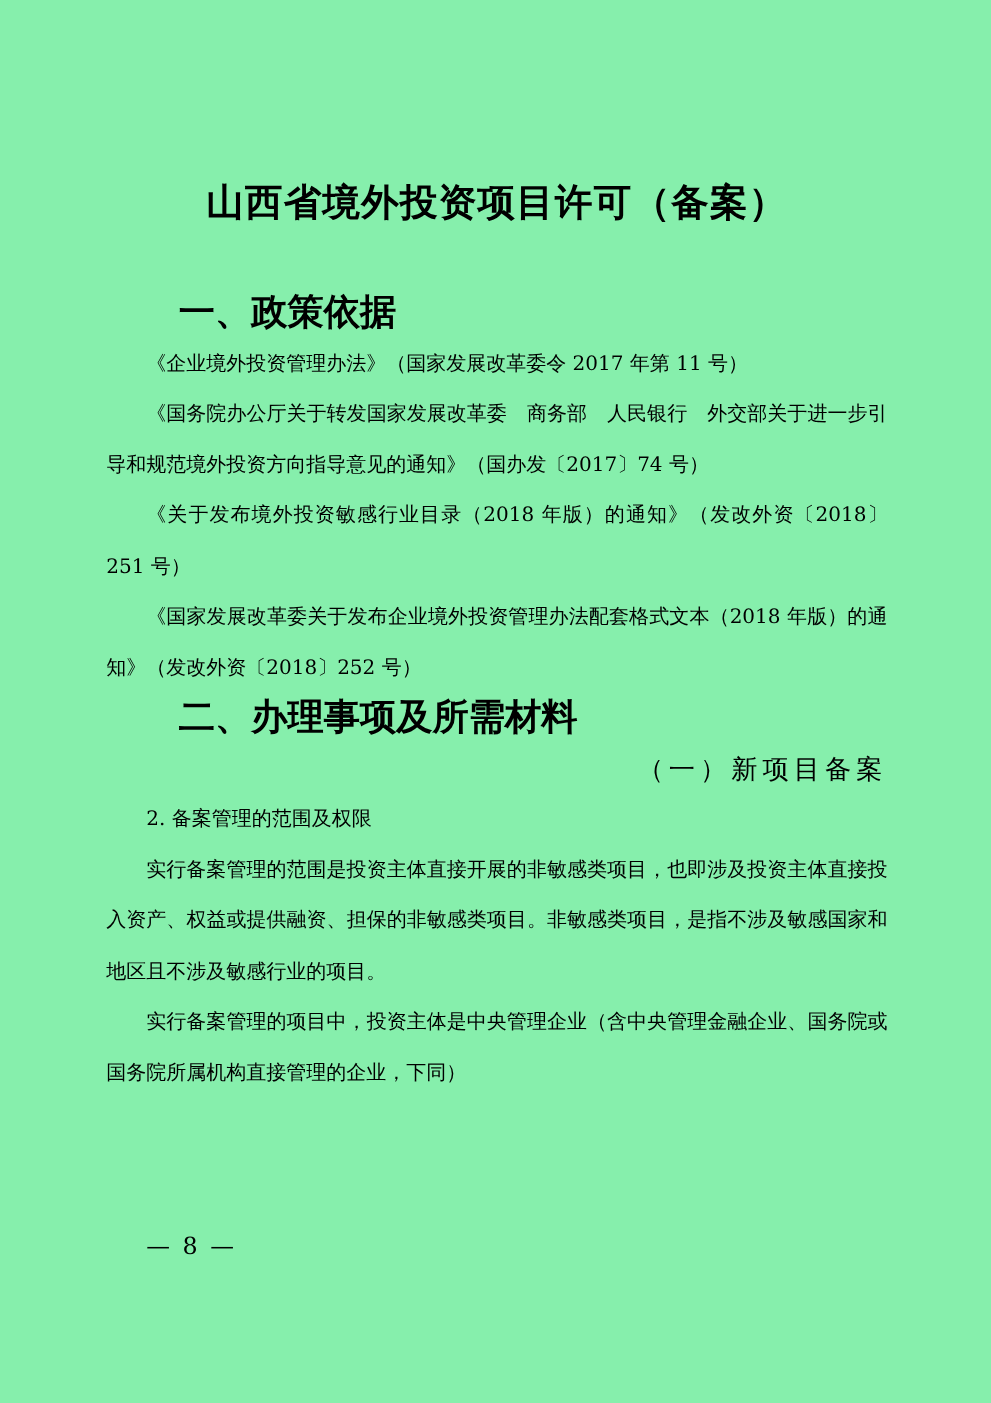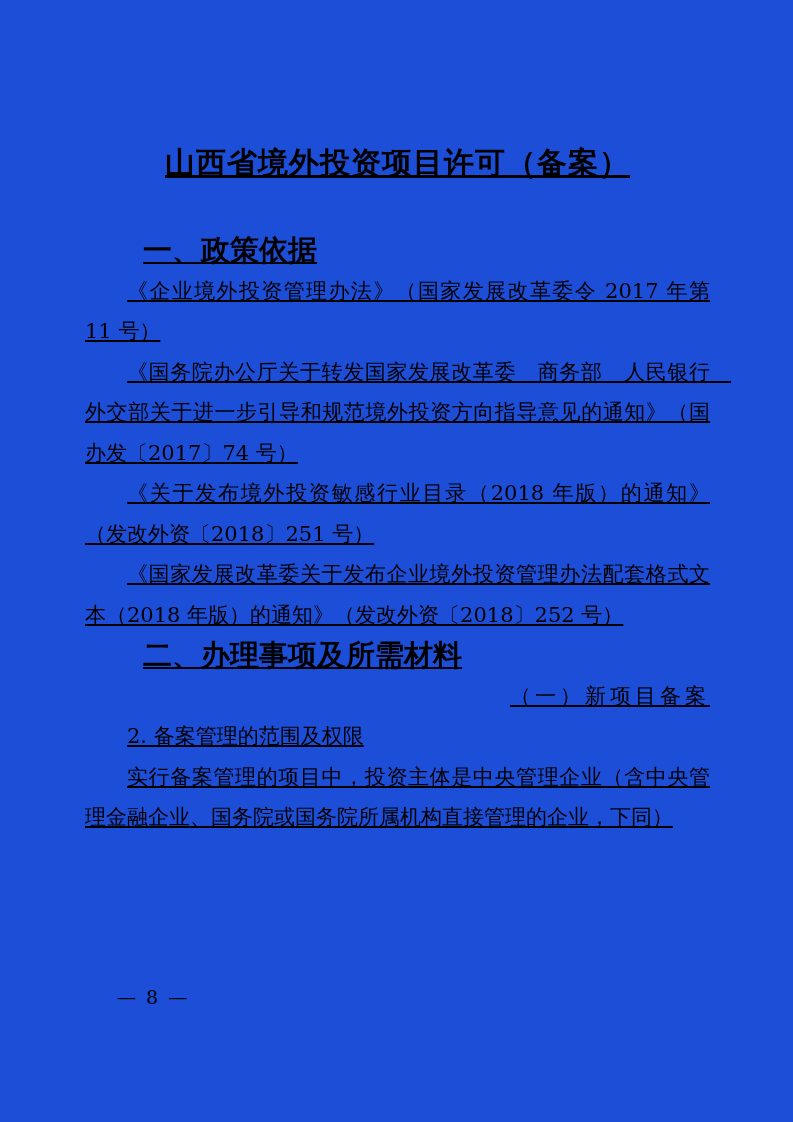--- a/index.html
+++ b/index.html
@@ -4,27 +4,26 @@
 <style>
   html, body {
     margin: 0;
     padding: 0;
     background: #ffffff;
   }
   .page {
     position: relative;
     width: 793px;
     height: 1122px;
-    background: #1d4ed8;
+    background: #86efac;
     box-sizing: border-box;
     padding: 136px 83px 0 85px;
     color: #000000;
     font-family: "DejaVu Serif", "Liberation Serif", serif;
     overflow: hidden;
-    text-decoration: underline;
   }
   .doc-title {
     margin: 0 0 40px 0;
     font-size: 30px;
     line-height: 54px;
     font-weight: 700;
     text-align: center;
     letter-spacing: 1px;
     font-family: "DejaVu Serif", "Liberation Serif", serif;
   }
@@ -41,21 +40,21 @@
     font-size: 21px;
     line-height: 40.5px;
     font-weight: 400;
     text-indent: 2em;
     letter-spacing: 4px;
     font-family: "DejaVu Serif", "Liberation Serif", serif;
     text-align: right;
   }
   p.body {
     margin: 0;
-    font-size: 21px;
+    font-size: 16px;
     line-height: 40.5px;
     text-indent: 2em;
     text-align: justify;
     text-justify: inter-character;
     font-family: "DejaVu Serif", "Liberation Serif", serif;
   }
   p.item-heading {
     text-align: left;
   }
   .footer {
@@ -84,18 +83,19 @@
   <p class="body">《关于发布境外投资敏感行业目录（2018 年版）的通知》（发改外资〔2018〕251 号）</p>
 
   <p class="body">《国家发展改革委关于发布企业境外投资管理办法配套格式文本（2018 年版）的通知》（发改外资〔2018〕252 号）</p>
 
   <h2 class="h-sans">二、办理事项及所需材料</h2>
 
   <h3 class="h-kai">（一）新项目备案</h3>
 
   <p class="body item-heading">2. 备案管理的范围及权限</p>
 
+  <p class="body">实行备案管理的范围是投资主体直接开展的非敏感类项目，也即涉及投资主体直接投入资产、权益或提供融资、担保的非敏感类项目。非敏感类项目，是指不涉及敏感国家和地区且不涉及敏感行业的项目。</p>
 
   <p class="body">实行备案管理的项目中，投资主体是中央管理企业（含中央管理金融企业、国务院或国务院所属机构直接管理的企业，下同）</p>
 
   <div class="footer">— 8 —</div>
 
 </div>
 
 </body></html>

